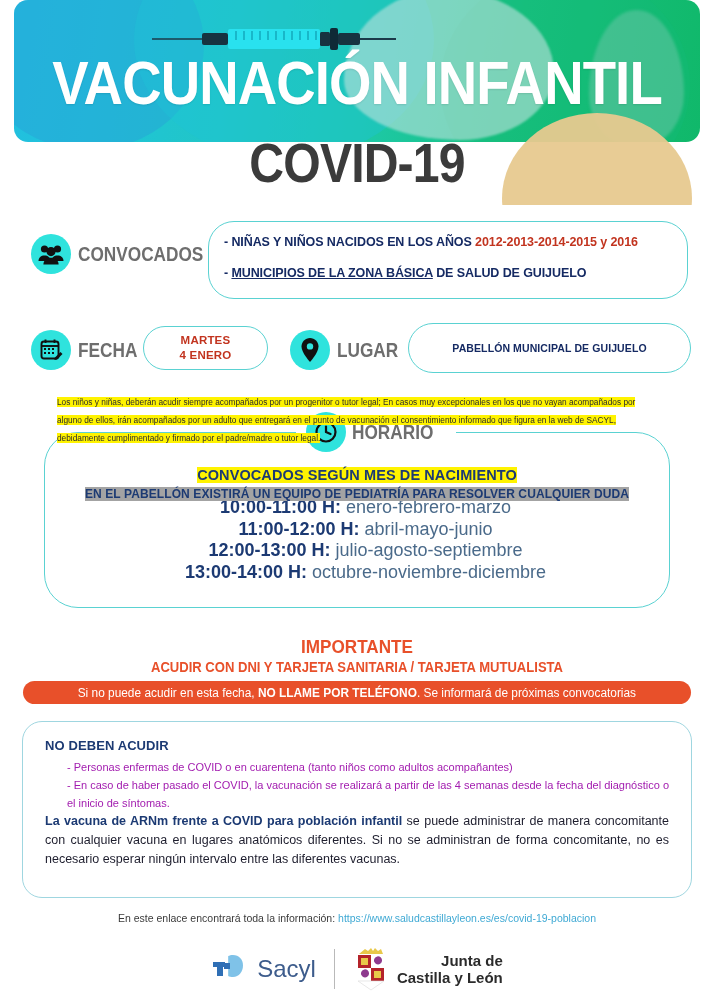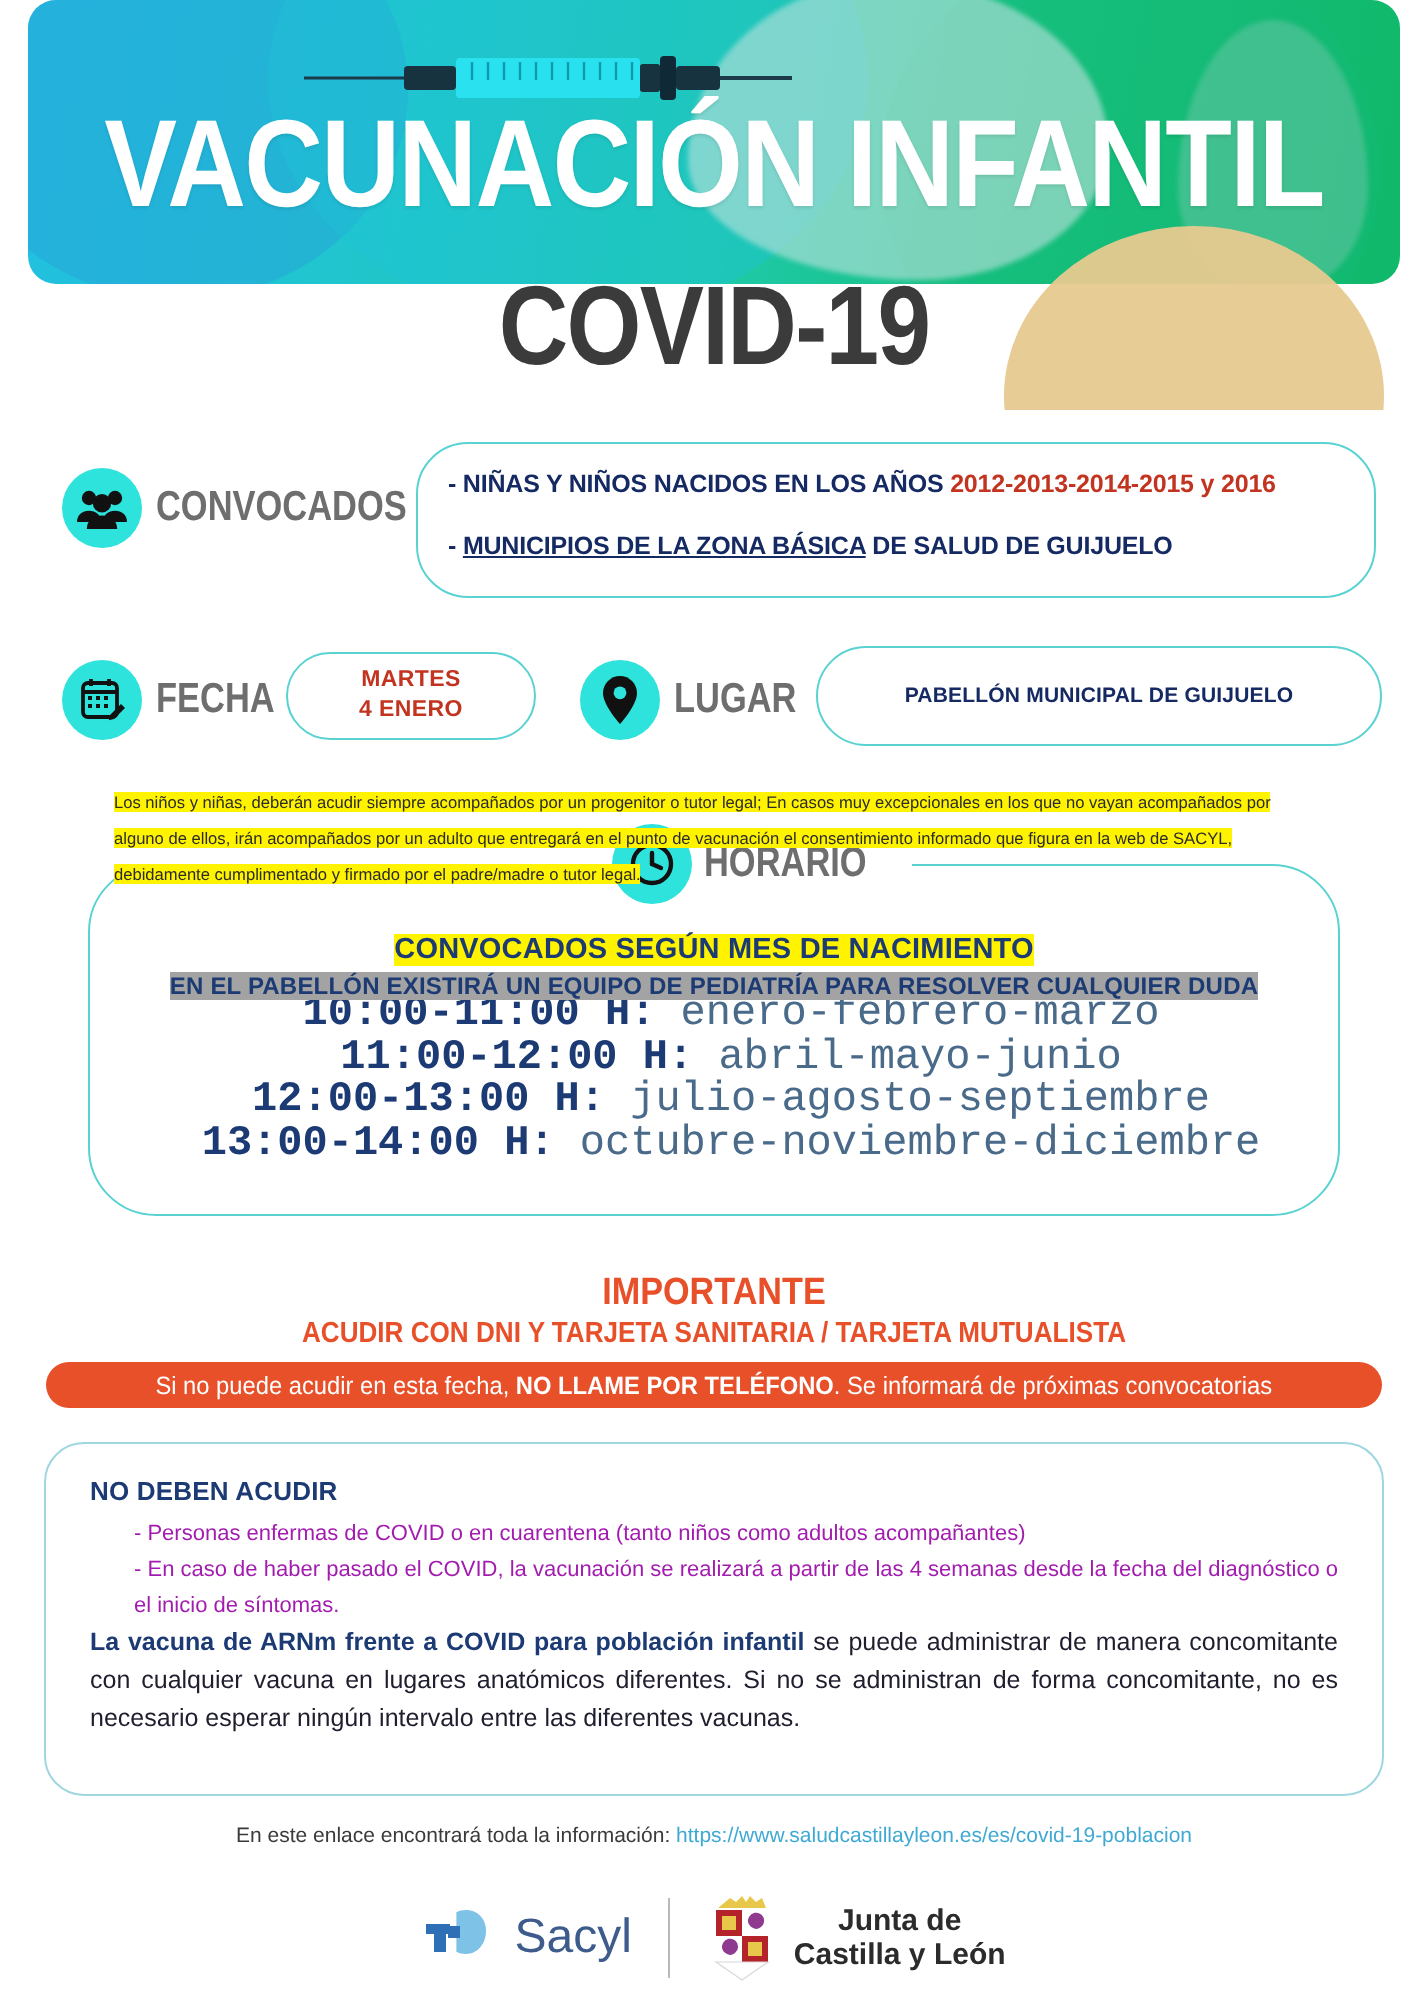--- a/index.html
+++ b/index.html
@@ -299,22 +299,22 @@
     background: #a3a3a3;
     letter-spacing: 0.1px;
   }
   .hor-list {
     position: absolute;
     left: 0; top: 497px;
     width: 714px;
     text-align: center;
   }
   .hor-item {
-    font-family: Liberation Mono, monospace;
-    font-size: 21px;
+    font-family: Liberation Sans, sans-serif;
+    font-size: 18px;
     line-height: 21.5px;
     color: #4a6a8a;
     white-space: nowrap;
     padding-left: 17px;
   }
   .hor-item b {
     color: #1c3a73;
     font-weight: bold;
   }
 
@@ -445,21 +445,21 @@
     display: flex;
     align-items: center;
     gap: 8px;
   }
   .junta-word {
     font-family: "Liberation Sans", sans-serif;
     font-weight: bold;
     font-size: 15px;
     line-height: 17px;
     color: #2b2b2b;
-    text-align: center;
+    text-align: right;
   }
 </style>
 </head>
 <body>
 
 <div class="poster">
 
   <div class="banner">
     <div class="banner-bg">
       <div class="banner-blob-a"></div>

